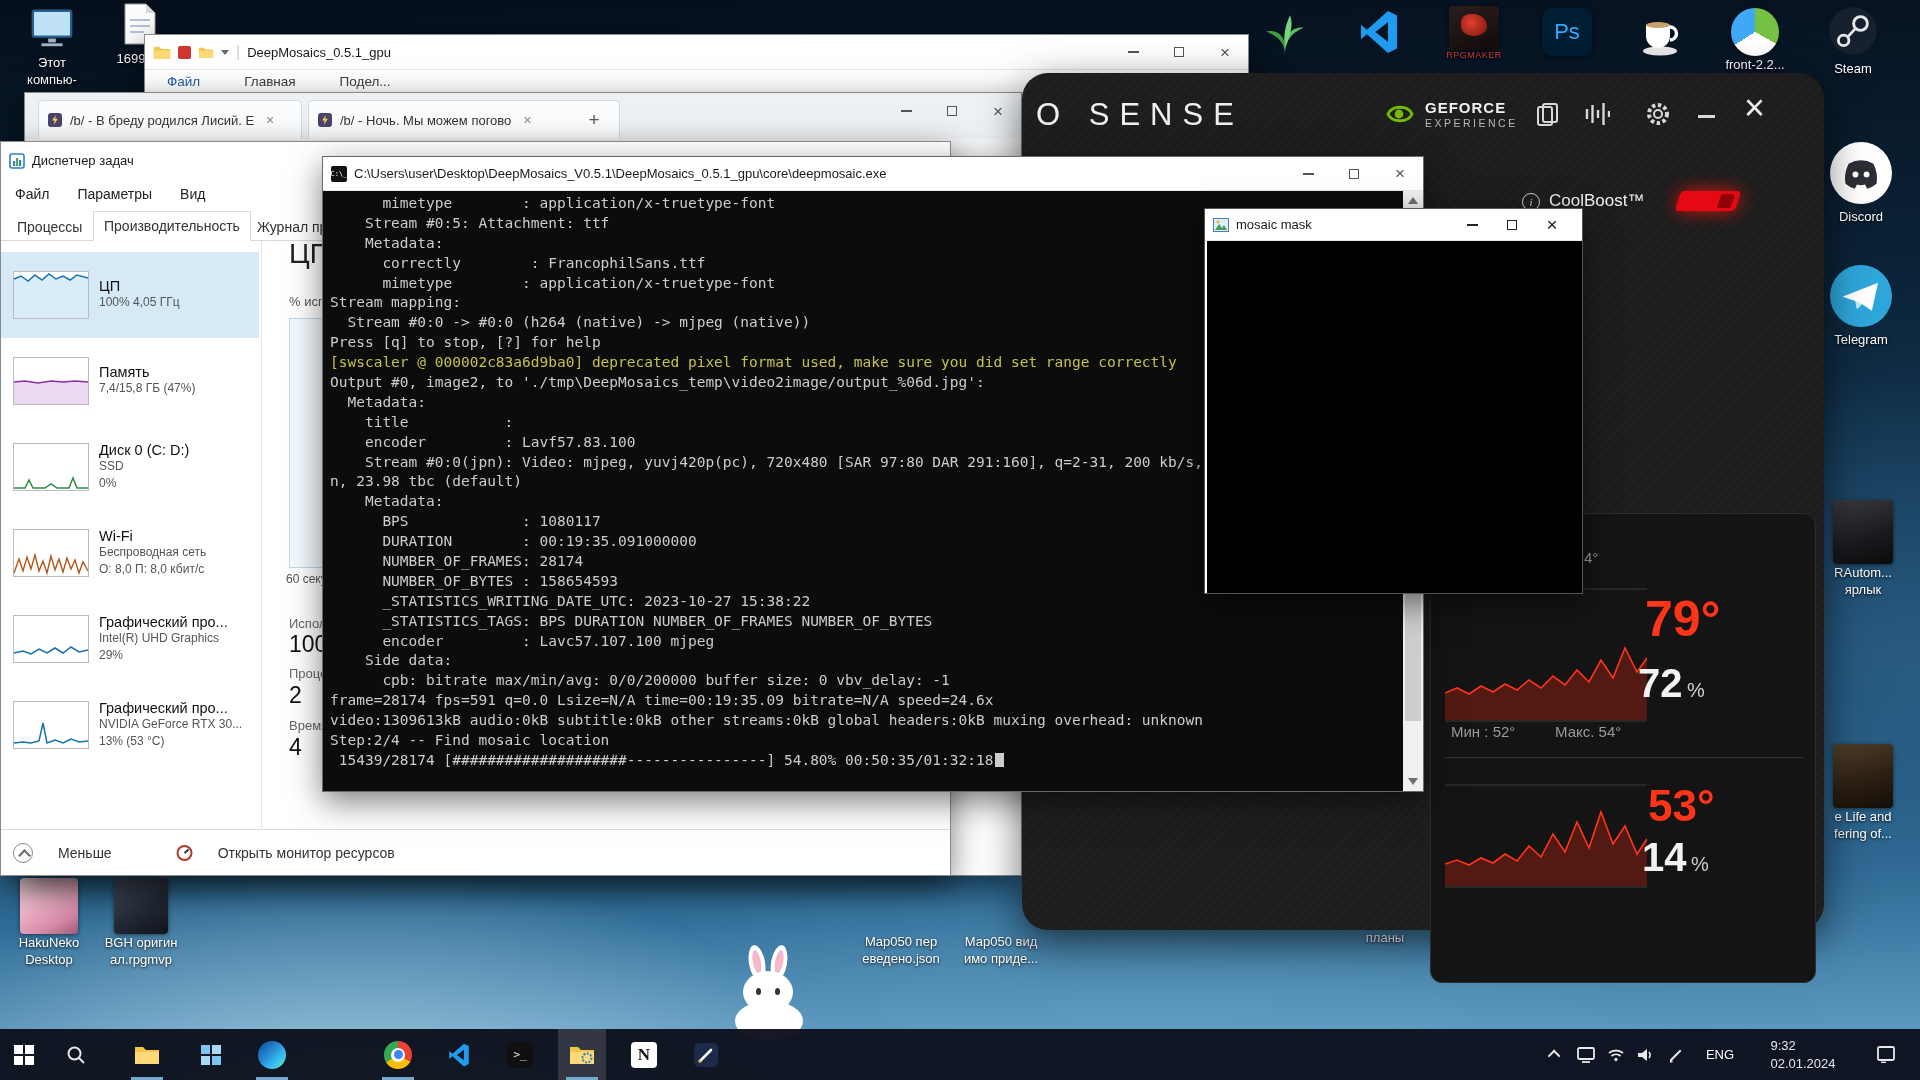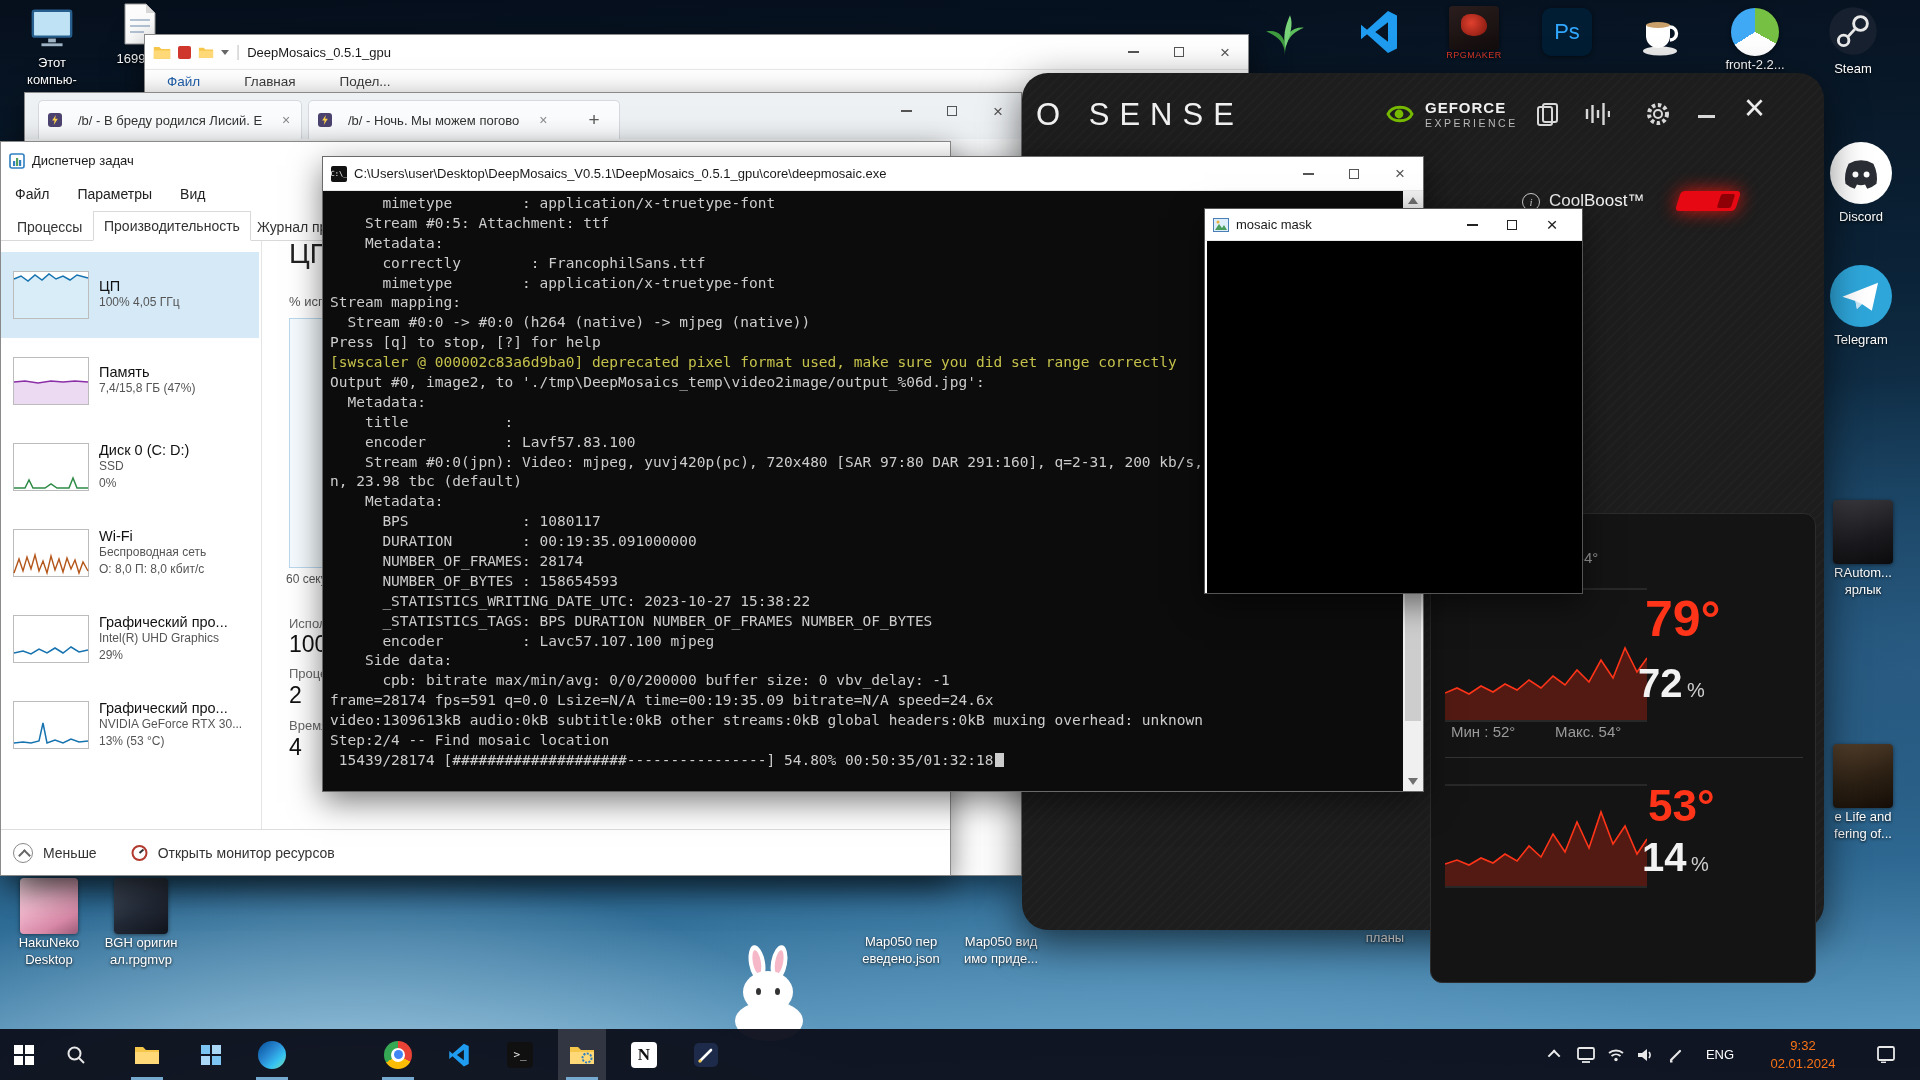--- a/index.html
+++ b/index.html
@@ -26,38 +26,38 @@
 .wbtn{width:46px;height:100%;display:flex;align-items:center;justify-content:center;color:#444}
 .gl-min{width:11px;height:2px;background:#555}
 .gl-max{width:10px;height:10px;border:1.5px solid #555}
 .gl-close{font-size:17px;color:#555;line-height:1}
 
 .exp-menu{position:absolute;left:0;right:0;top:35px;height:23px;background:#fff;border-bottom:1px solid #eee;display:flex;align-items:center;gap:44px;padding-left:22px;font-size:13.5px;color:#3c3c3c}
 .qat-red{width:13px;height:13px;background:#d0372c;border-radius:2px;display:inline-block}
 .chev-dn{width:0;height:0;border-left:4px solid transparent;border-right:4px solid transparent;border-top:5px solid #666;display:inline-block}
 
 .browser{background:#eef1f4}
-.btab{position:absolute;top:7px;height:39px;background:#fbfcfd;border:1px solid #d6d9de;border-bottom:none;border-radius:5px 5px 0 0;display:flex;align-items:center;padding:0 9px;gap:16px;font-size:13px;color:#333}
+.btab{position:absolute;top:7px;height:39px;background:#fbfcfd;border:1px solid #d6d9de;border-bottom:none;border-radius:5px 5px 0 0;display:flex;align-items:center;padding:0 9px;gap:8px;font-size:13px;color:#333}
 .btab .ttl{max-width:218px;white-space:nowrap;overflow:hidden}
 .tabx{color:#8a8a8a;font-size:14px;margin-left:4px}
 .bolt{width:14px;height:14px;background:#4c4370;border-radius:3px;position:relative;flex:0 0 auto}
 .bolt::after{content:"";position:absolute;left:3px;top:2px;width:8px;height:10px;background:#ffd24a;clip-path:polygon(60% 0,15% 55%,45% 55%,35% 100%,85% 38%,52% 38%)}
 .newtab{position:absolute;top:14px;width:26px;height:26px;font-size:19px;color:#5a5a5a;text-align:center;line-height:25px}
 
 .tm-menu{position:absolute;left:0;top:37px;height:30px;display:flex;align-items:center;gap:0;font-size:14px;color:#222}
 .tm-menu span{padding:0 14px}
 .tm-tabs{position:absolute;left:0;top:67px;width:100%;height:32px;border-bottom:1px solid #d9d9d9;font-size:14px;color:#333}
 .tm-tab{position:absolute;bottom:-1px;padding:6px 10px}
 .tm-tab.sel{background:#fff;border:1px solid #d9d9d9;border-bottom:1px solid #fff}
 .tm-item{position:absolute;left:0;width:258px;height:86px;display:flex;align-items:center;gap:10px;padding-left:12px}
 .tm-item.sel{background:#d5e9f7}
 .tm-item .tt{font-size:14.5px;color:#111}
 .tm-item .ts{font-size:12px;color:#555;line-height:1.45}
 .tm-frag{position:absolute;white-space:nowrap;color:#222}
-.tm-footer{position:absolute;left:0;right:0;bottom:0;height:46px;border-top:1px solid #ddd;display:flex;align-items:center;gap:10px;padding-left:12px;font-size:14px;color:#333;background:#fff}
+.tm-footer{position:absolute;left:0;right:0;bottom:0;height:46px;border-top:1px solid #ddd;display:flex;align-items:center;gap:25px;padding-left:12px;font-size:14px;color:#333;background:#fff}
 .circ-chev{width:20px;height:20px;border:1px solid #888;border-radius:50%;position:relative}
 .circ-chev::after{content:"";position:absolute;left:5.5px;top:7px;width:7px;height:7px;border-left:2px solid #666;border-top:2px solid #666;transform:rotate(45deg)}
 
 .console-body{position:absolute;left:0;right:20px;top:34px;bottom:0;background:#0c0c0c;padding:3px 0 0 7px;overflow:hidden}
 .cline{font-family:"DejaVu Sans Mono",monospace;font-size:14.5px;line-height:19.9px;height:19.9px;white-space:pre;color:#cccccc}
 .cline.yellow{color:#c5c24b}
 .cursor{display:inline-block;width:9px;height:14px;background:#cccccc;vertical-align:-2px;margin-left:2px}
 .cscroll{position:absolute;right:0;top:34px;bottom:0;width:20px;background:#f0f0f0}
 .cthumb{position:absolute;left:2px;width:16px;background:#cdcdcd}
 .arr-u{position:absolute;left:5px;top:6px;width:0;height:0;border-left:5px solid transparent;border-right:5px solid transparent;border-bottom:7px solid #707070}
@@ -73,21 +73,21 @@
 .cb-toggle{position:absolute;width:60px;height:20px;background:#e60812;transform:skewX(-18deg);border-radius:4px;box-shadow:0 0 18px rgba(255,20,10,.85)}
 .cb-toggle .notch{position:absolute;right:5px;top:3px;width:14px;height:14px;background:#8f0006;border-radius:2px}
 .info-i{width:18px;height:18px;border:1.5px solid #cfcfcf;border-radius:50%;color:#cfcfcf;font-size:11px;font-style:italic;display:flex;align-items:center;justify-content:center;font-family:"Liberation Serif",serif}
 .msi-sub{position:absolute;background:#141414;border:1px solid #2c2c2c;border-radius:12px}
 
 .taskbar{position:absolute;left:0;top:1029px;width:1920px;height:51px;background:rgba(13,16,28,.96);z-index:10}
 .tbslot{position:absolute;top:0;width:48px;height:51px;display:flex;align-items:center;justify-content:center}
 .tbslot.open::after{content:"";position:absolute;left:8px;right:8px;bottom:0;height:3px;background:#76a9cf}
 .tbslot.active{background:rgba(255,255,255,.14)}
 .tray{position:absolute;top:0;height:51px;display:flex;align-items:center;justify-content:center;color:#eee}
-.clock{font-size:13px;color:#f97316;text-align:center;line-height:1.35}
+.clock{font-size:13px;color:#e5e5e5;line-height:1.35}
 .chev-up{width:9px;height:9px;border-left:2px solid #eee;border-top:2px solid #eee;transform:rotate(45deg) translateY(2px)}
 
 .bunny{position:absolute;z-index:1}
 .b-ear{position:absolute;top:0;width:16px;height:36px;background:#fff;border-radius:50%;}
 .b-ear.l{left:20px;transform:rotate(-10deg)}
 .b-ear.r{left:42px;transform:rotate(10deg)}
 .b-ear::after{content:"";position:absolute;left:4px;top:5px;width:8px;height:24px;background:#f6b8c8;border-radius:50%}
 .b-head{position:absolute;left:14px;top:26px;width:50px;height:42px;background:#fff;border-radius:50%}
 .b-head::before,.b-head::after{content:"";position:absolute;top:17px;width:5px;height:7px;background:#333;border-radius:50%}
 .b-head::before{left:13px}.b-head::after{right:13px}

